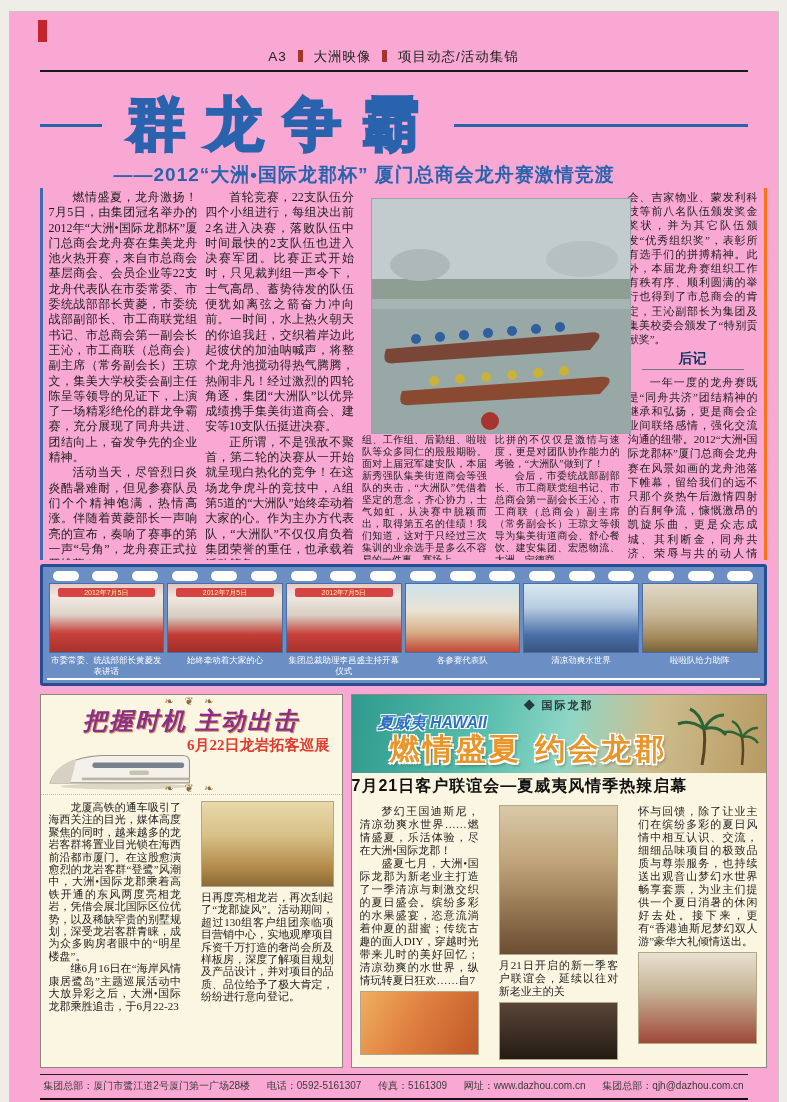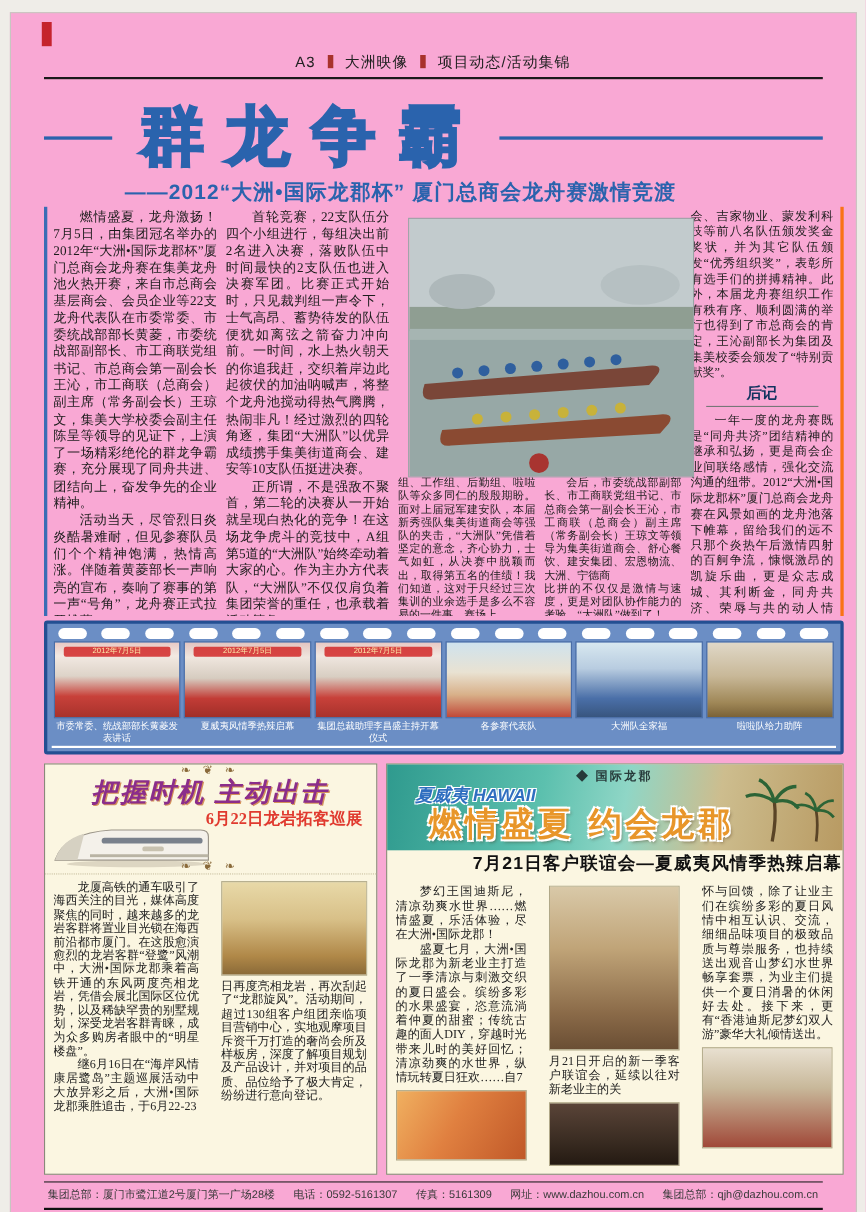--- a/index.html
+++ b/index.html
@@ -84,21 +84,21 @@
       background:linear-gradient(100deg,#2f9a8e 0%,#5cc0ae 34%,#8fd6c6 52%,#cdbd8e 72%,#b89a62 100%);text-decoration:underline; }
   .adr-logo{ position:absolute; top:3px; left:0; right:0; text-align:center; font-size:11px;
              font-weight:bold; color:#273a3a; letter-spacing:2px; }
   .adr-hawaii{ position:absolute; top:18px; left:26px; font-style:italic; font-weight:bold; font-size:16px;
                color:#2f6fc0; font-family:"Liberation Sans",sans-serif;
                text-shadow:1px 1px 0 #fff,-1px -1px 0 #fff,1px -1px 0 #fff,-1px 1px 0 #fff;text-align:center; }
   .adr-main{ position:absolute; top:34px; left:0; right:60px; text-align:center; font-size:30px; font-weight:bold;
              color:#e8962a; letter-spacing:3px; font-family:"DejaVu Sans",sans-serif;
              text-shadow:1.5px 1.5px 0 #fff,-1.5px -1.5px 0 #fff,1.5px -1.5px 0 #fff,-1.5px 1.5px 0 #fff,2px 3px 3px rgba(60,30,0,.45); }
   .palms{ position:absolute; right:2px; top:6px; }
-  .adr-headline{ text-align:right; font-weight:bold; font-size:16px; color:#111; line-height:26px;
+  .adr-headline{ text-align:left; font-weight:bold; font-size:16px; color:#111; line-height:26px;
                  font-family:"Liberation Sans",sans-serif; letter-spacing:1px; }
   .rcol{ width:127px; font-size:11px; line-height:13px; overflow:hidden; }
   .rphoto{ width:100%; border:1px solid #b0a888; }
   .rp-top{ height:150px; background:linear-gradient(180deg,#d9c9a8 0%,#c0a478 38%,#8a6a48 78%,#6a4e34 100%); margin-bottom:4px; }
   .rp-stage{ height:64px; background:linear-gradient(120deg,#f0b060 0%,#e08040 45%,#c05828 100%); margin-top:4px; }
   .rp-banquet{ height:58px; background:linear-gradient(180deg,#5a4438 0%,#3a2c22 60%,#241a12 100%); margin-top:4px; }
   .rp-buffet{ height:92px; background:linear-gradient(180deg,#e8e0d0 0%,#c8b89a 40%,#a04838 100%); margin-top:4px; }
 
   
   .footer-rule-top{ position:absolute; top:1062px; left:30px; right:30px; border-top:1px solid #222; }
@@ -138,22 +138,22 @@
     <div class="col col-a">
       <p>首轮竞赛，22支队伍分四个小组进行，每组决出前2名进入决赛，落败队伍中时间最快的2支队伍也进入决赛军团。比赛正式开始时，只见裁判组一声令下，士气高昂、蓄势待发的队伍便犹如离弦之箭奋力冲向前。一时间，水上热火朝天的你追我赶，交织着岸边此起彼伏的加油呐喊声，将整个龙舟池搅动得热气腾腾，热闹非凡！经过激烈的四轮角逐，集团“大洲队”以优异成绩携手集美街道商会、建安等10支队伍挺进决赛。</p>
       <p>正所谓，不是强敌不聚首，第二轮的决赛从一开始就呈现白热化的竞争！在这场龙争虎斗的竞技中，A组第5道的“大洲队”始终牵动着大家的心。作为主办方代表队，“大洲队”不仅仅肩负着集团荣誉的重任，也承载着活动筹备</p>
     </div>
     <div class="col col-b">
       <div class="photo-spacer"></div>
       <p style="text-indent:0">组、工作组、后勤组、啦啦队等众多同仁的殷殷期盼。面对上届冠军建安队，本届新秀强队集美街道商会等强队的夹击，“大洲队”凭借着坚定的意念，齐心协力，士气如虹，从决赛中脱颖而出，取得第五名的佳绩！我们知道，这对于只经过三次集训的业余选手是多么不容易的一件事，赛场上</p>
     </div>
     <div class="col col-b">
       <div class="photo-spacer"></div>
+      <p style="text-indent:0">比拼的不仅仅是激情与速度，更是对团队协作能力的考验，“大洲队”做到了！</p>
       <p>会后，市委统战部副部长、市工商联党组书记、市总商会第一副会长王沁，市工商联（总商会）副主席（常务副会长）王琼文等领导为集美街道商会、舒心餐饮、建安集团、宏恩物流、大洲、宁德商</p>
-      <p style="text-indent:0">比拼的不仅仅是激情与速度，更是对团队协作能力的考验，“大洲队”做到了！</p>
     </div>
     <div class="col col-c">
       <p style="text-indent:0">会、吉家物业、蒙发利科技等前八名队伍颁发奖金奖状，并为其它队伍颁发“优秀组织奖”，表彰所有选手们的拼搏精神。此外，本届龙舟赛组织工作有秩有序、顺利圆满的举行也得到了市总商会的肯定，王沁副部长为集团及集美校委会颁发了“特别贡献奖”。</p>
       <div class="postscript">
         <div class="ps-title">后记</div>
         <p>一年一度的龙舟赛既是“同舟共济”团结精神的继承和弘扬，更是商会企业间联络感情，强化交流沟通的纽带。2012“大洲•国际龙郡杯”厦门总商会龙舟赛在风景如画的龙舟池落下帷幕，留给我们的远不只那个炎热午后激情四射的百舸争流，慷慨激昂的凯旋乐曲，更是众志成城、其利断金，同舟共济、荣辱与共的动人情怀。</p>
       </div>
     </div>
 
     <div class="race-photo">
@@ -218,24 +218,24 @@
       </div>
       <div class="strip-photo ph3">
         <div class="date-banner">2012年7月5日</div>
       </div>
       <div class="strip-photo ph4"></div>
       <div class="strip-photo ph5"></div>
       <div class="strip-photo ph6"></div>
     </div>
     <div class="strip-captions">
       <div class="strip-caption">市委常委、统战部部长黄菱发表讲话</div>
-      <div class="strip-caption">夏威夷风情季热辣启幕</div>
+      <div class="strip-caption">始终牵动着大家的心</div>
       <div class="strip-caption">集团总裁助理李昌盛主持开幕仪式</div>
       <div class="strip-caption">各参赛代表队</div>
-      <div class="strip-caption">大洲队全家福</div>
+      <div class="strip-caption">清凉劲爽水世界</div>
       <div class="strip-caption">啦啦队给力助阵</div>
     </div>
     <div class="strip-footline"></div>
   </div>
 
   <div class="box box-left">
     <div class="adl-banner">
       <div class="ornament">❧ ❦ ❧</div>
       <div class="adl-title">把握时机 主动出击</div>
       <div class="adl-sub">6月22日龙岩拓客巡展</div>

